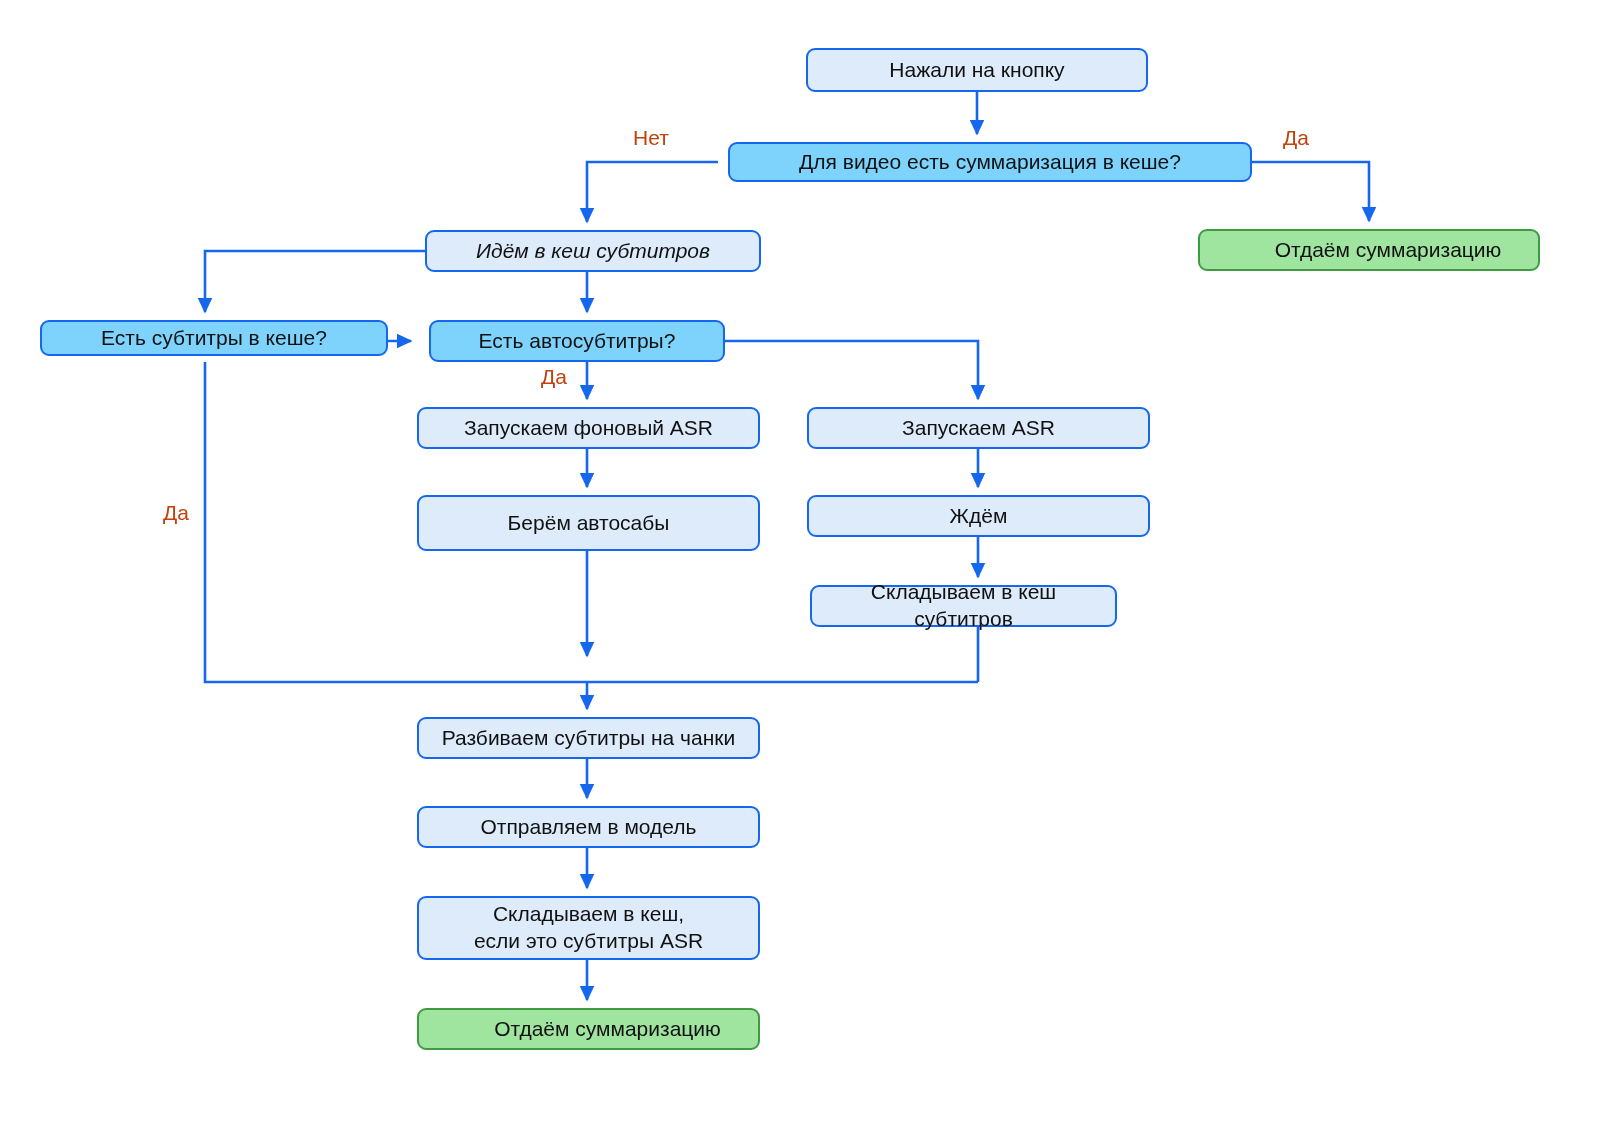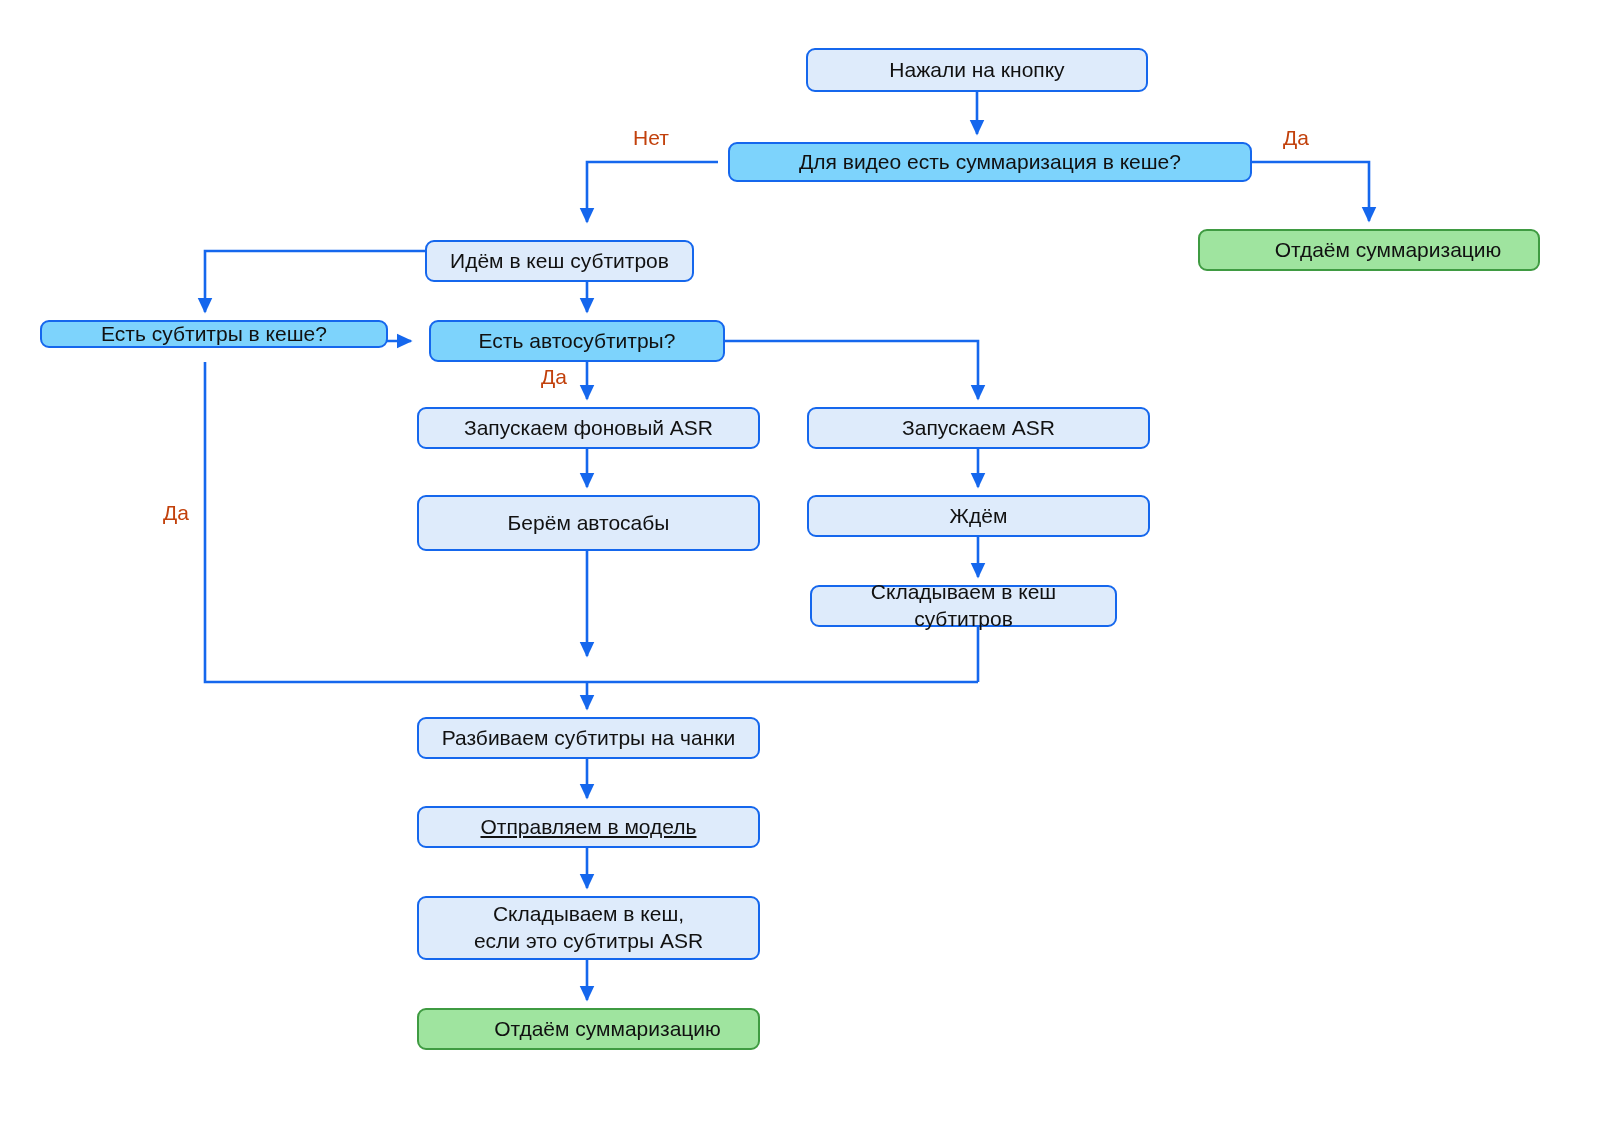--- a/index.html
+++ b/index.html
@@ -125,30 +125,30 @@
       <path d="M587,848 L587,888" marker-end="url(#arrowhead)"></path>
 
       
       <path d="M587,960 L587,1000" marker-end="url(#arrowhead)"></path>
     </g>
   </svg>
 
   <div class="node process" style="left:806px;  top:48px;   width:342px; height:44px;">Нажали на кнопку</div>
   <div class="node decision" style="left:718px;  top:142px;  width:524px; height:40px;">Для видео есть суммаризация в кеше?</div>
   <div class="node terminal" style="left:1198px; top:229px;  width:342px; height:42px;">Отдаём суммаризацию</div>
-  <div class="node process" style="left:425px;  top:240px;  width:269px; height:42px;">Идём в кеш субтитров</div>
-  <div class="node decision" style="left:30px;   top:320px;  width:348px; height:28px;">Есть субтитры в кеше?</div>
+  <div class="node process" style="left:425px;  top:230px;  width:336px; height:42px;font-style:italic;">Идём в кеш субтитров</div>
+  <div class="node decision" style="left:30px;   top:320px;  width:348px; height:36px;">Есть субтитры в кеше?</div>
   <div class="node decision" style="left:419px;  top:320px;  width:296px; height:42px;">Есть автосубтитры?</div>
   <div class="node process" style="left:417px;  top:407px;  width:343px; height:42px;">Запускаем фоновый ASR</div>
   <div class="node process" style="left:807px;  top:407px;  width:343px; height:42px;">Запускаем ASR</div>
   <div class="node process" style="left:417px;  top:495px;  width:343px; height:56px;">Берём автосабы</div>
   <div class="node process" style="left:807px;  top:495px;  width:343px; height:42px;">Ждём</div>
   <div class="node process" style="left:810px;  top:585px;  width:307px; height:42px;">Складываем в кеш субтитров</div>
   <div class="node process" style="left:417px;  top:717px;  width:343px; height:42px;">Разбиваем субтитры на чанки</div>
-  <div class="node process" style="left:417px;  top:806px;  width:343px; height:42px;text-decoration:underline;">Отправляем в модель</div>
+  <div class="node process" style="left:417px;  top:806px;  width:343px; height:42px;">Отправляем в модель</div>
   <div class="node process" style="left:417px;  top:896px;  width:343px; height:64px;text-align:center;">Складываем в кеш,
 если это субтитры ASR</div>
   <div class="node terminal" style="left:417px;  top:1008px; width:343px; height:42px;">Отдаём суммаризацию</div>
 
   <div class="edge-label" style="left:633px;  top:126px;">Нет</div>
   <div class="edge-label" style="left:1283px; top:126px;">Да</div>
   <div class="edge-label" style="left:541px;  top:365px;">Да</div>
   <div class="edge-label" style="left:163px;  top:501px;">Да</div>
 
 </div>

